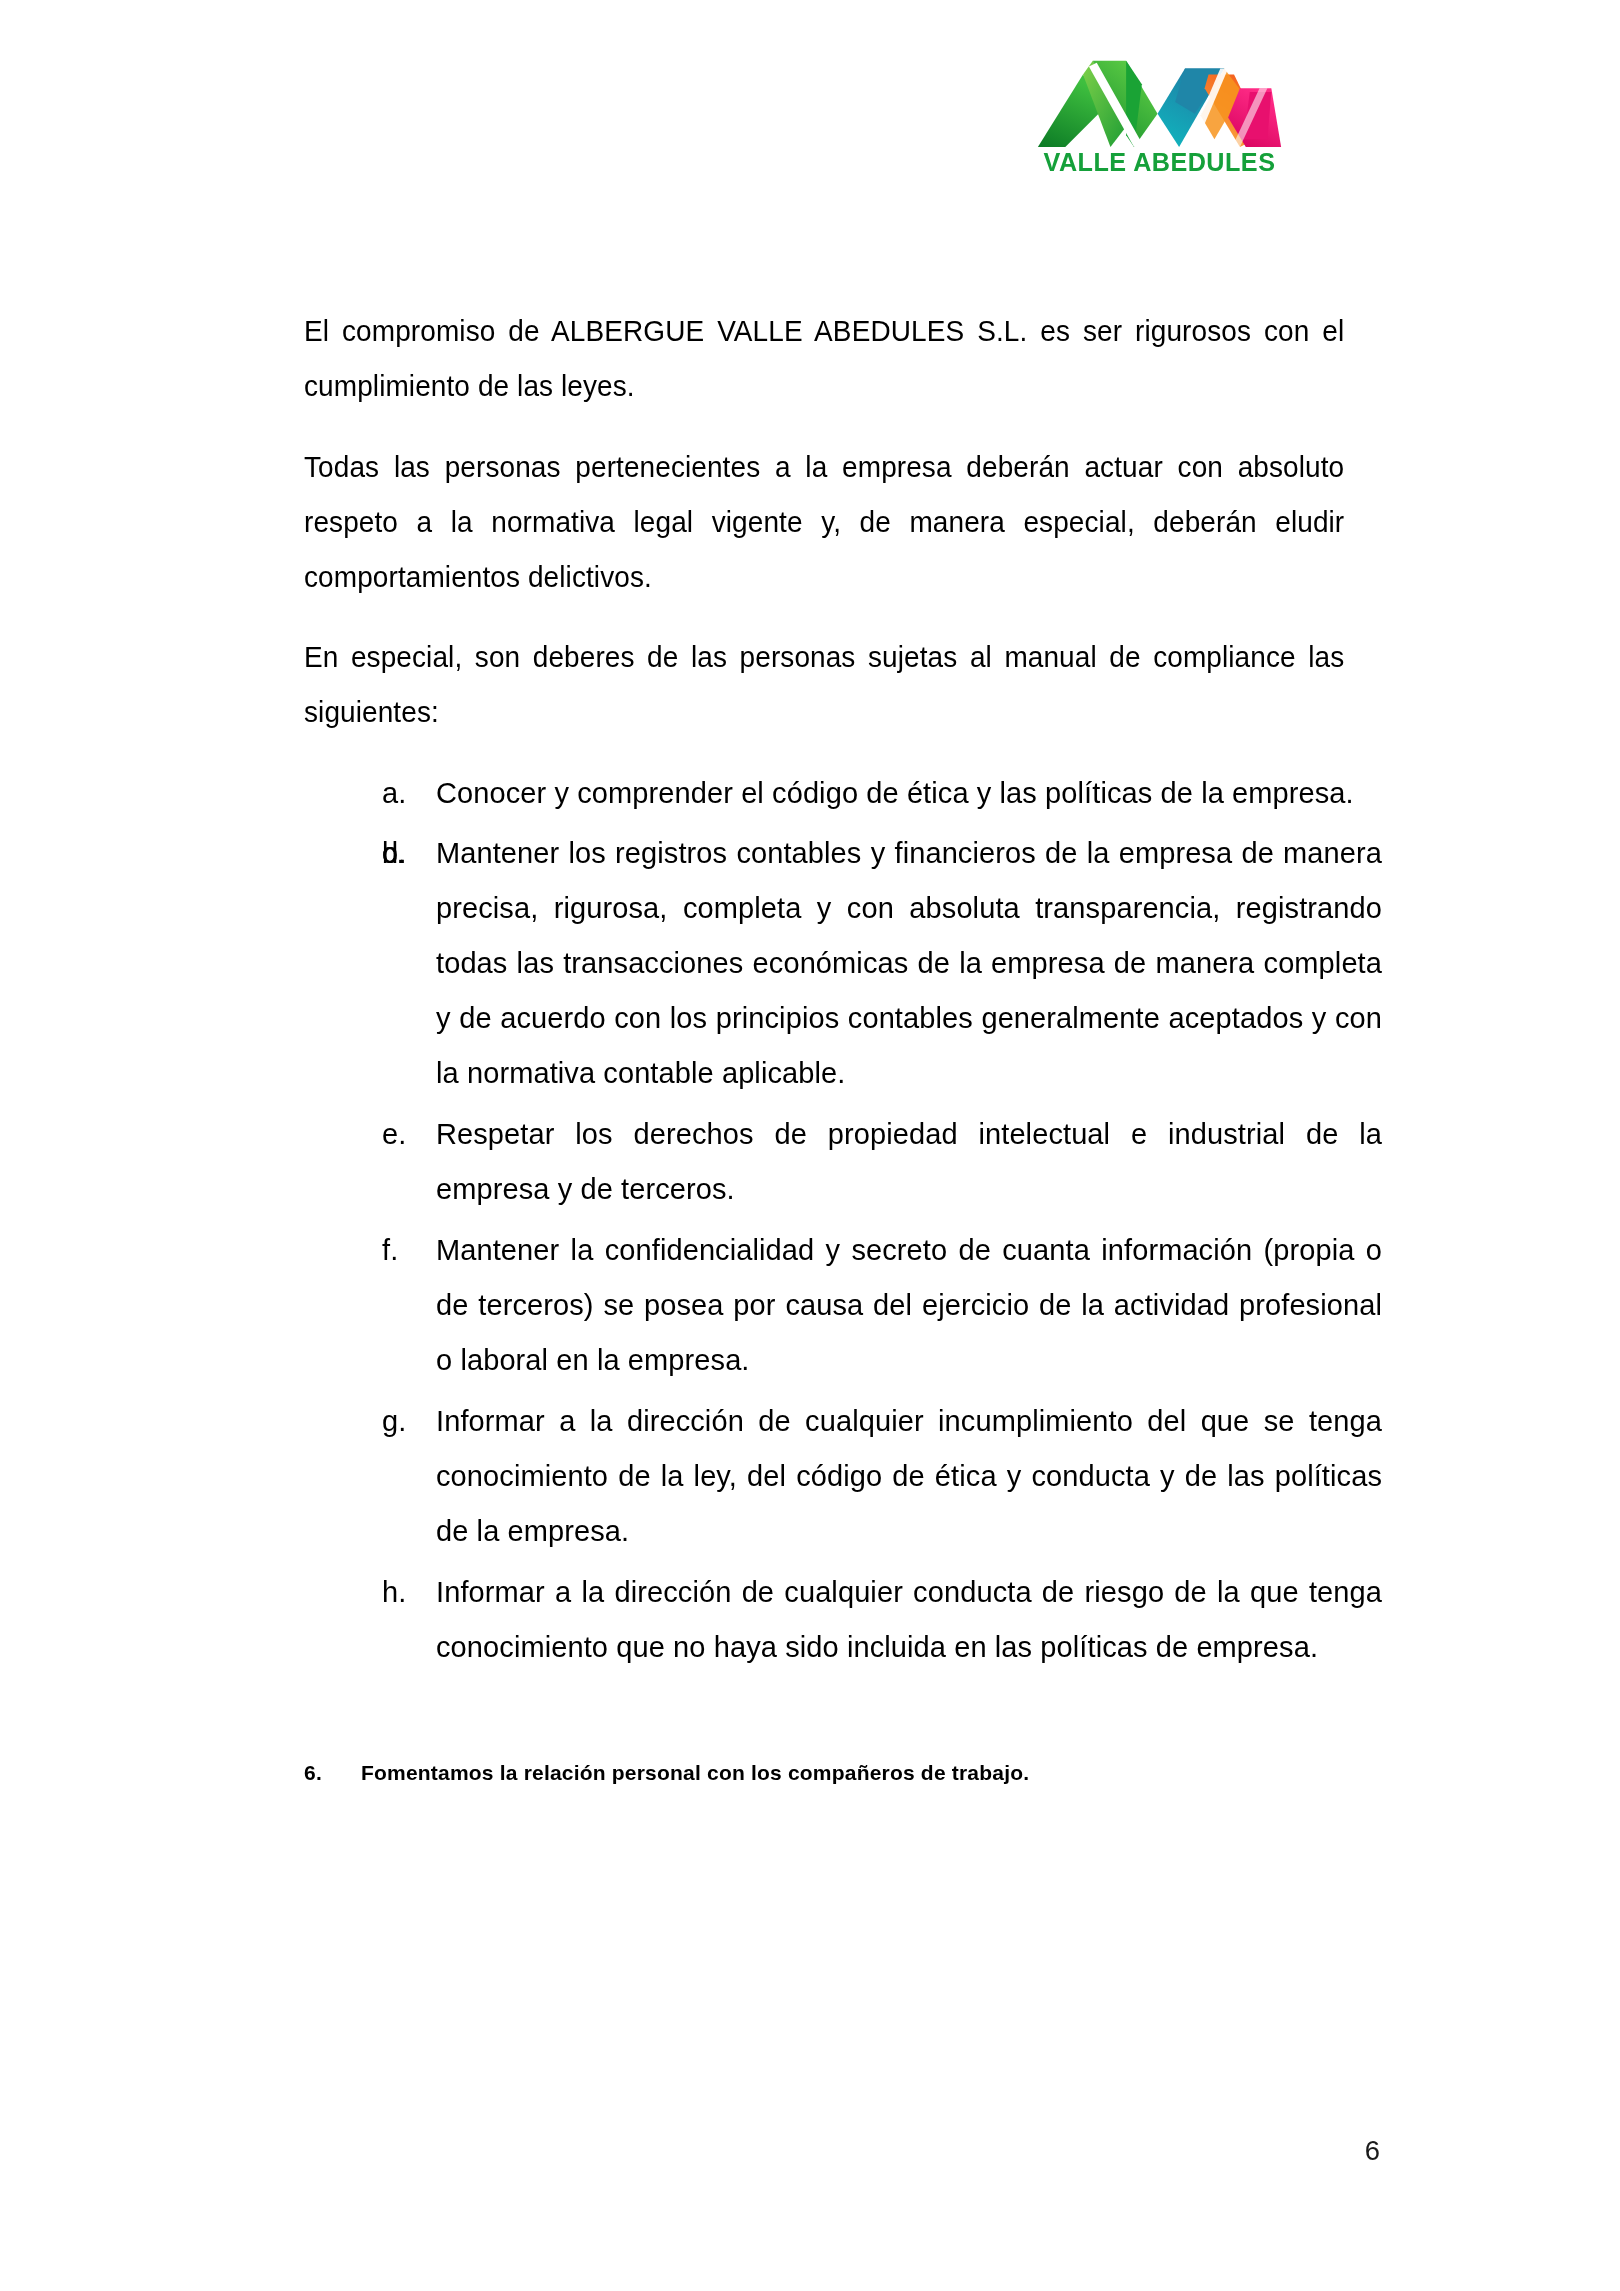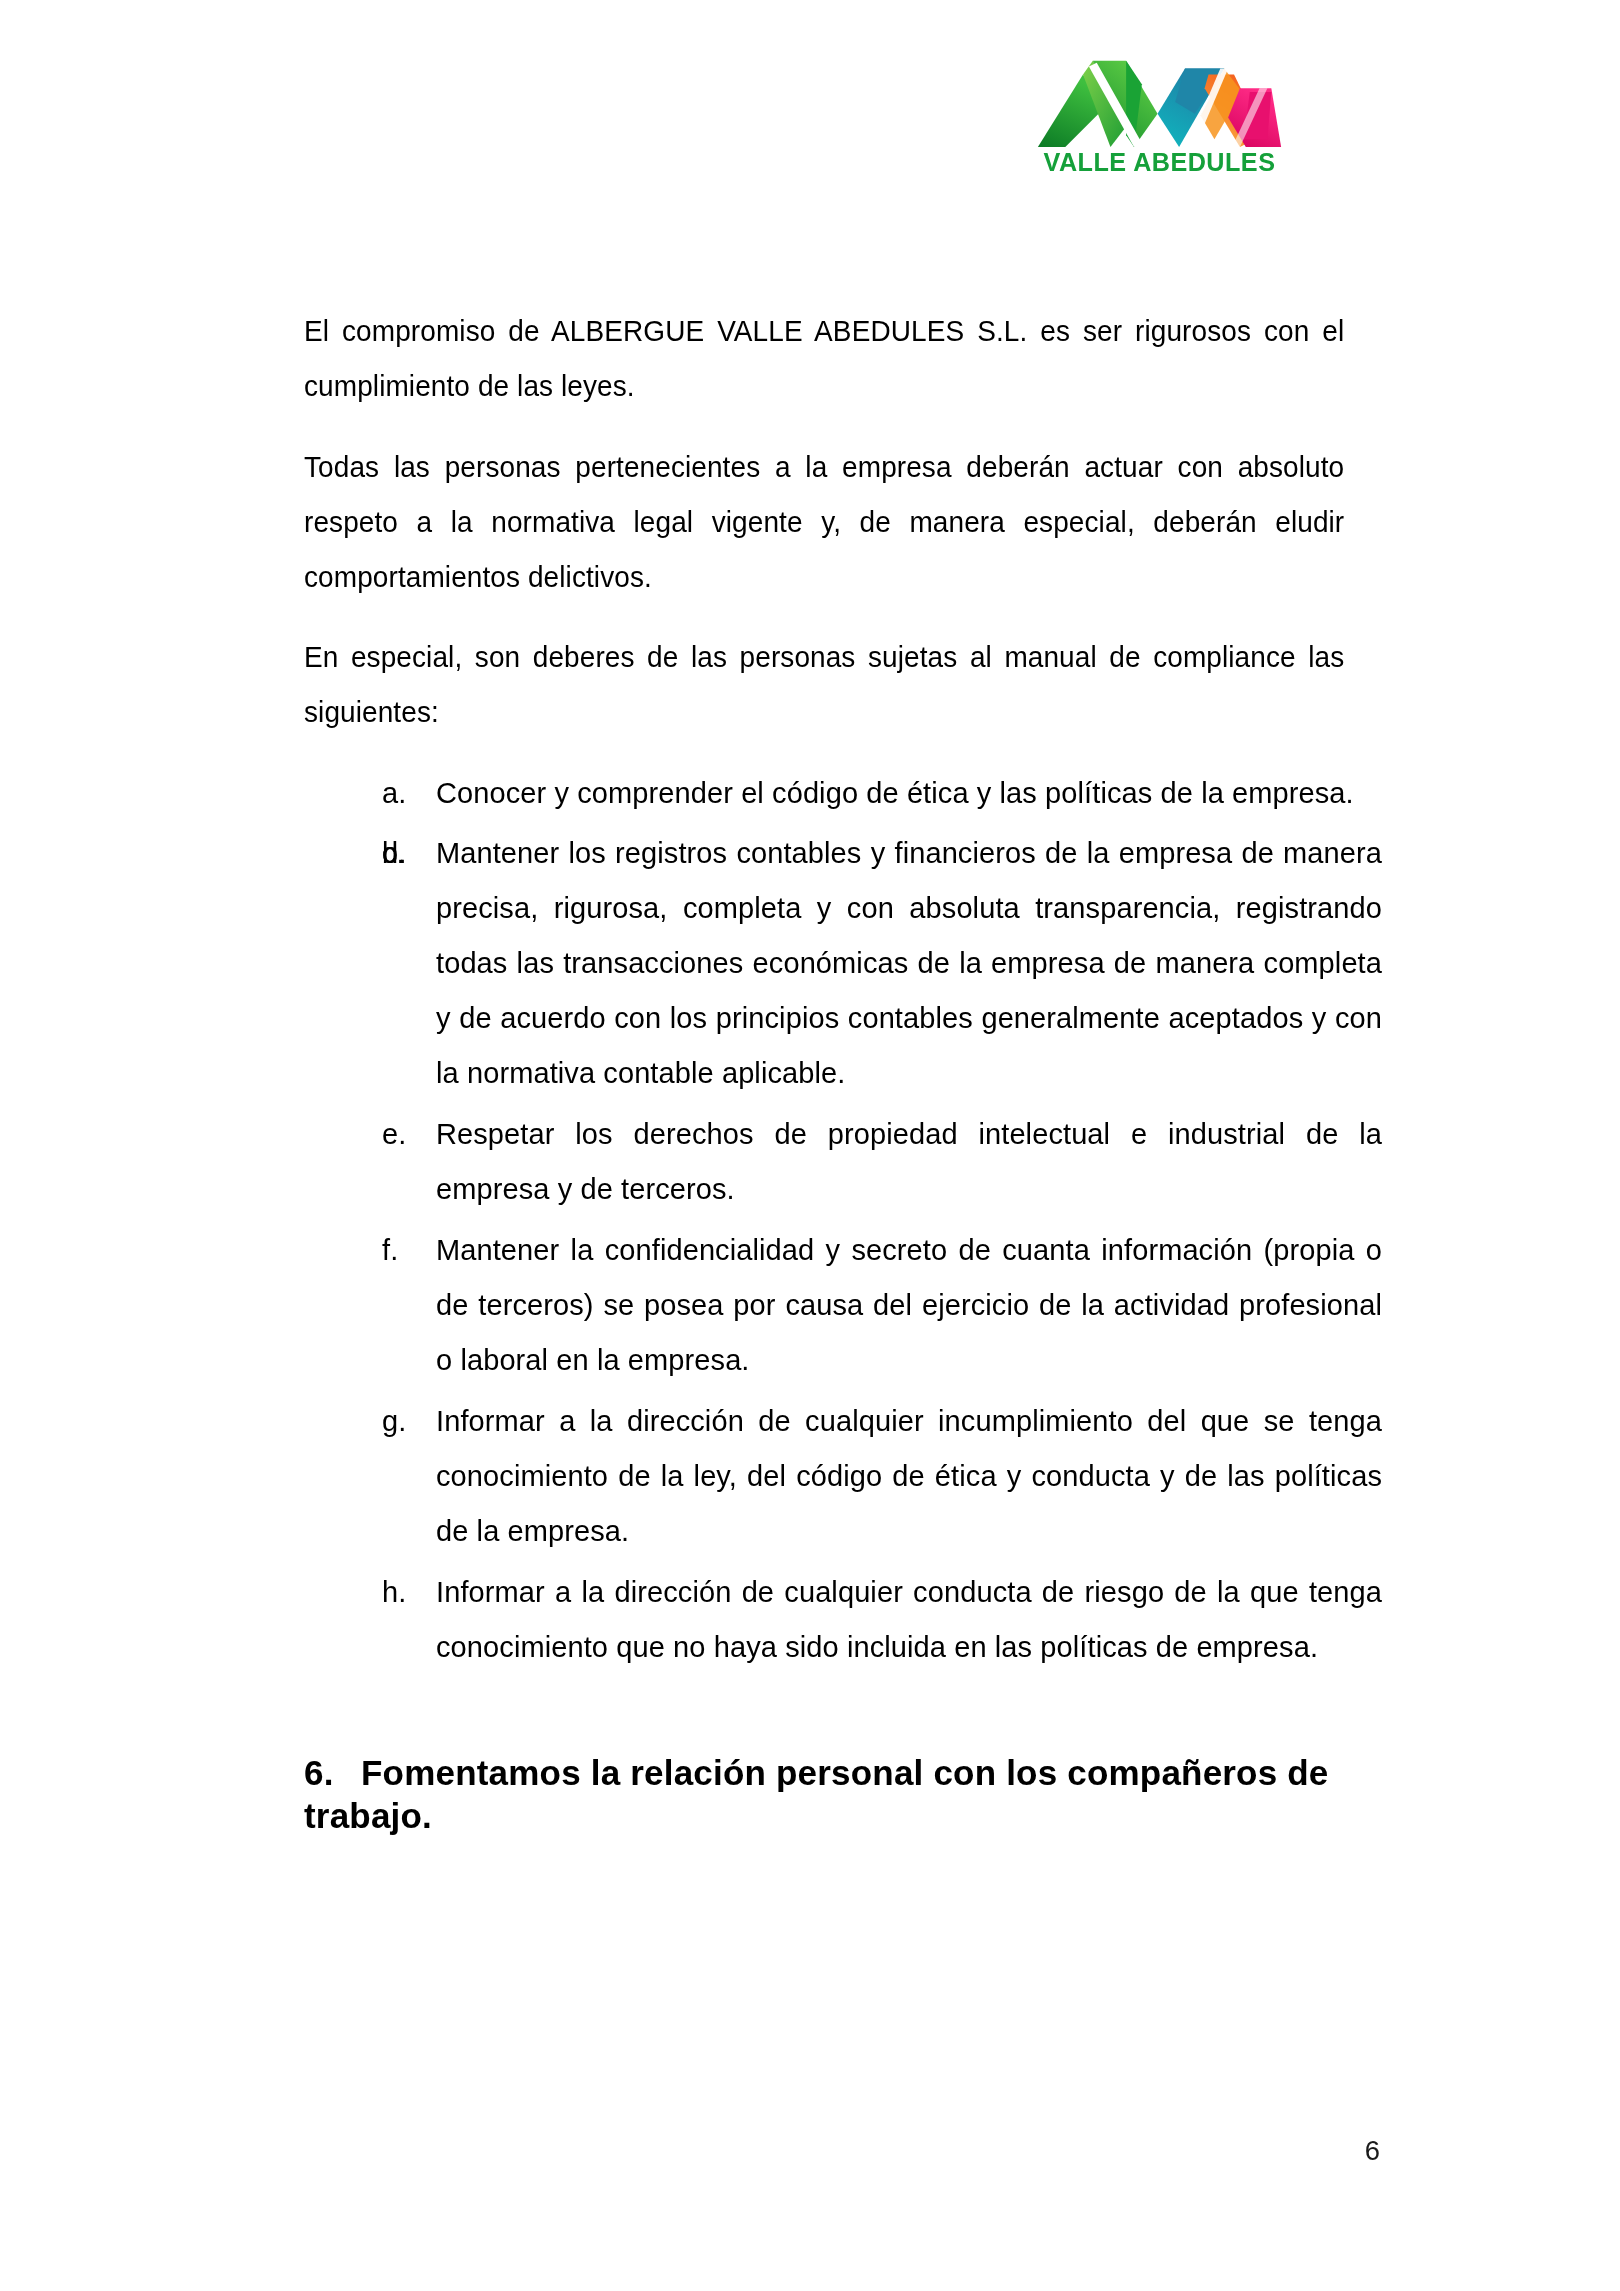--- a/index.html
+++ b/index.html
@@ -111,21 +111,21 @@
     display: block;
   }
 
   
   .section-heading {
     position: relative;
     margin: 76px 0 0 0;
     padding-left: 0;
     font-family: "Liberation Sans Narrow", "Liberation Sans", sans-serif;
     font-weight: 700;
-    font-size: 35px;
+    font-size: 21px;
     line-height: 43px;
     letter-spacing: 0.2px;
   }
   .section-heading .sec-num {
     display: inline-block;
     width: 57px;
   }
   .section-heading .sec-title {
     display: inline;
   }

